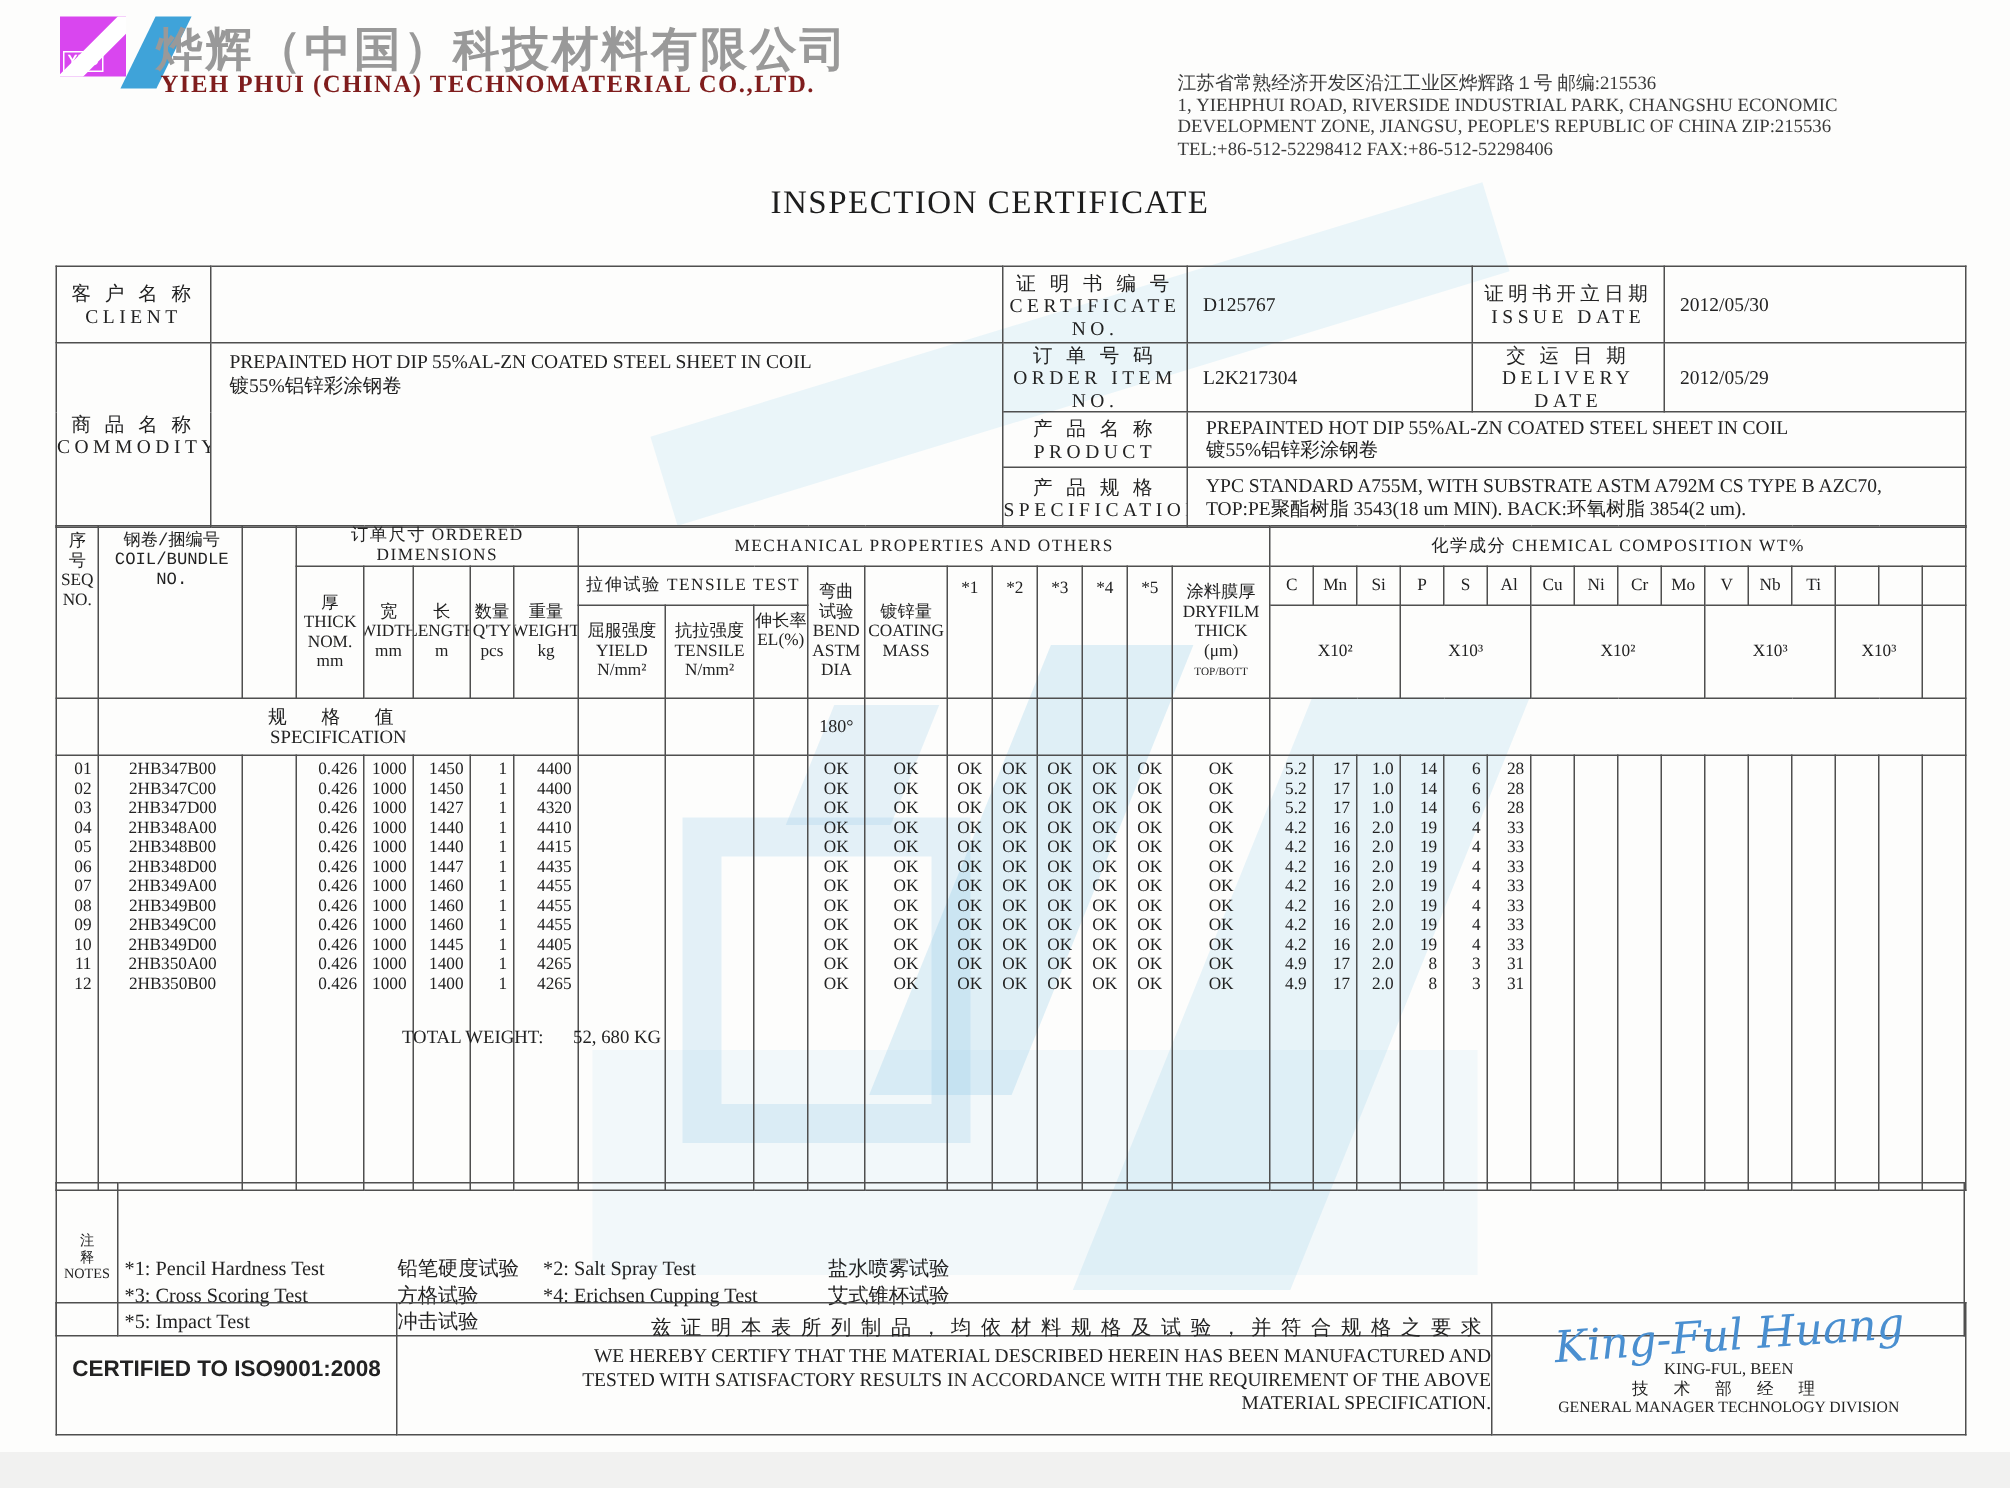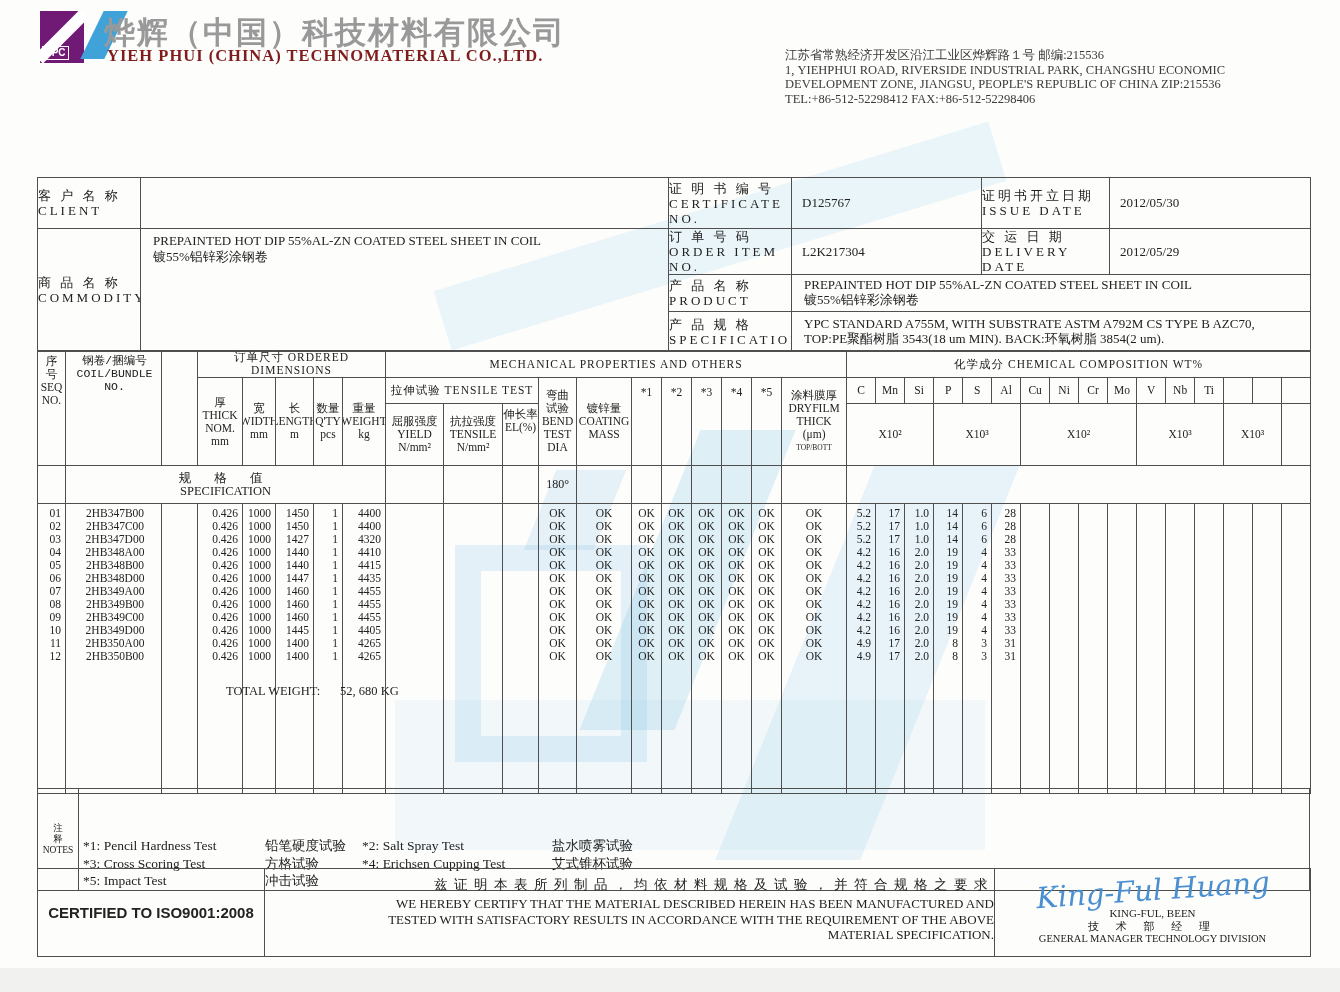--- a/index.html
+++ b/index.html
@@ -8,58 +8,58 @@
   
   .wm{position:absolute;z-index:0;}
   .wm-band-top{left:430px;top:205px;width:580px;height:62px;background:rgba(130,198,232,0.15);transform:rotate(-17deg);}
   .wm-sq{left:455px;top:545px;width:140px;height:165px;border:26px solid rgba(125,192,228,0.20);}
   .wm-p1{left:640px;top:430px;width:95px;height:300px;background:rgba(120,190,228,0.22);transform:skewX(-22deg);}
   .wm-p2{left:795px;top:465px;width:145px;height:395px;background:rgba(120,190,228,0.16);transform:skewX(-22deg);}
   .wm-p3{left:540px;top:470px;width:70px;height:80px;background:rgba(120,190,228,0.18);transform:skewX(-22deg);}
   .wm-low{left:395px;top:700px;width:590px;height:150px;background:rgba(150,205,235,0.10);}
   
   .logo{left:40px;top:8px;width:78px;height:54px;z-index:2;}
-  .logo-sq{position:absolute;left:0;top:3px;width:44px;height:52px;background:#701a75;overflow:hidden;}
+  .logo-sq{position:absolute;left:0;top:3px;width:44px;height:40px;background:#d946ef;overflow:hidden;}
   .logo-stripe{position:absolute;left:-14px;top:12px;width:86px;height:12px;background:#fff;transform:rotate(-45deg);}
   .logo-ypc{position:absolute;left:2px;bottom:3px;font-family:"Liberation Sans",sans-serif;font-weight:bold;font-size:10px;color:#fff;border:1px solid #fff;padding:0 2px;line-height:12px;}
   .logo-slash{position:absolute;left:52px;top:3px;width:24px;height:48px;background:#3fa3d9;transform:skewX(-26deg);}
   .co-cn{left:104px;top:12px;font-size:31px;font-weight:bold;color:#999;letter-spacing:2px;z-index:2;}
   .co-en{left:107px;top:46px;font-size:16.5px;font-weight:bold;color:#7f1d1d;letter-spacing:1px;z-index:2;}
   .addr{left:785px;top:48px;font-size:12.5px;line-height:14.5px;color:#3a3a3a;white-space:pre-line;z-index:2;}
   .title{left:440px;top:120px;width:440px;text-align:center;z-index:2;}
   .title-cn{font-size:21px;font-weight:bold;letter-spacing:12px;color:#1d1d1d;}
   .title-en{font-size:22px;letter-spacing:1px;color:#1d1d1d;margin-top:2px;}
   
   table{border-collapse:collapse;table-layout:fixed;background:transparent;}
   td{border:1px solid #4f4f4f;padding:0;overflow:hidden;vertical-align:middle;}
   .z1{z-index:1;}
   
   .info{left:37px;top:177px;width:1273px;}
   .info td{font-size:13px;}
-  .lbl{text-align:left;line-height:15px;}
+  .lbl{text-align:center;line-height:15px;}
   .lbl .cn{letter-spacing:3px;font-size:13px;display:block;}
   .val{padding-left:10px;font-size:13px;}
   .valtop{vertical-align:top;padding:4px 0 0 12px;line-height:15.5px;white-space:pre-line;}
   
   .main{left:37px;top:350px;width:1273px;}
   .main td{font-size:11.5px;text-align:center;line-height:13px;}
   .grp{font-size:11.5px;letter-spacing:1px;}
   .vcell{vertical-align:middle;white-space:pre-line;}
   .vsb{height:100%;display:flex;flex-direction:column;justify-content:space-between;align-items:center;padding:3px 0;box-sizing:border-box;white-space:pre-line;}
   .seqh{vertical-align:top;padding-top:4px;white-space:pre-line;font-size:10.5px;}
   .coilh{vertical-align:top;text-align:left;padding:3px 0 0 2px;white-space:pre-line;font-size:11.5px;font-family:Liberation Mono, monospace;}
   .el{font-size:12.5px;}
   .mult{font-size:14px;}
   .sub{font-size:7.5px;}
   .specl .cn{letter-spacing:10px;font-size:12.5px;display:block;}
   .specl .en{font-size:12.5px;display:block;}
   .bd{vertical-align:top;white-space:pre-line;font-size:12.5px;line-height:15.4px;padding-top:3px;text-align:center;}
   .bd.ra{text-align:right;padding-right:4px;}
   .bd.la{text-align:center;padding-left:3px;}
-  .total{z-index:2;font-size:12.5px;color:#222;}
+  .total{z-index:2;font-size:12.5px;color:#222;margin-left:42px;}
   
   .notes{left:37px;top:788px;width:1273px;height:74px;}
   .notes-lbl{width:40px;text-align:center;font-size:9.5px;line-height:11px;white-space:pre-line;}
   .notes-body{vertical-align:top;padding:6px 0 0 4px;}
   .ngrid{display:grid;grid-template-columns:182px 97px 190px 1fr;font-size:13.5px;line-height:17.5px;margin-top:42px;}
   
   .bottom{left:37px;top:868px;width:1273px;height:88px;}
   .iso{text-align:center;font-family:"Liberation Sans",sans-serif;font-weight:bold;font-size:15px;color:#222;}
   .cert{vertical-align:top;padding:7px 0 0 46px;text-align:right;}
   .cert-cn{font-size:13.5px;letter-spacing:6.5px;}
@@ -89,20 +89,21 @@
   <div class="logo-slash"></div>
 </div>
 <div class="abs co-cn">烨辉（中国）科技材料有限公司</div>
 <div class="abs co-en">YIEH PHUI (CHINA) TECHNOMATERIAL CO.,LTD.</div>
 <div class="abs addr">江苏省常熟经济开发区沿江工业区烨辉路１号 邮编:215536
 1, YIEHPHUI ROAD, RIVERSIDE INDUSTRIAL PARK, CHANGSHU ECONOMIC
 DEVELOPMENT ZONE, JIANGSU, PEOPLE'S REPUBLIC OF CHINA ZIP:215536
 TEL:+86-512-52298412  FAX:+86-512-52298406</div>
 
 <div class="abs title">
+  <div class="title-en">INSPECTION CERTIFICATE</div>
 </div>
 
 <table class="abs info z1">
   <colgroup>
       <col style="width:103px">
       <col style="width:528px">
       <col style="width:123px">
       <col style="width:190px">
       <col style="width:128px">
       <col style="width:201px">
@@ -234,21 +235,21 @@
         </td>
     <td rowspan="2">
           <div class="vsb"><span>重量
 WEIGHT</span><span>kg</span></div>
         </td>
     <td colspan="3" class="grp">拉伸试验 TENSILE TEST</td>
     <td rowspan="2">
           <div class="vsb"><span>弯曲
 试验
 BEND
-TEST</span><span>DIA</span></div>
+ASTM</span><span>DIA</span></div>
         </td>
     <td rowspan="2" class="vcell">镀锌量
 COATING
 MASS</td>
     <td rowspan="2" style="vertical-align:top;padding-top:8px">*1</td>
     <td rowspan="2" style="vertical-align:top;padding-top:8px">*2</td>
     <td rowspan="2" style="vertical-align:top;padding-top:8px">*3</td>
     <td rowspan="2" style="vertical-align:top;padding-top:8px">*4</td>
     <td rowspan="2" style="vertical-align:top;padding-top:8px">*5</td>
     <td rowspan="2">

